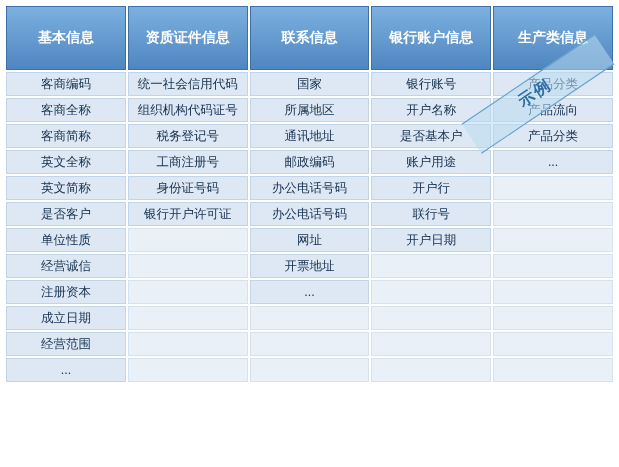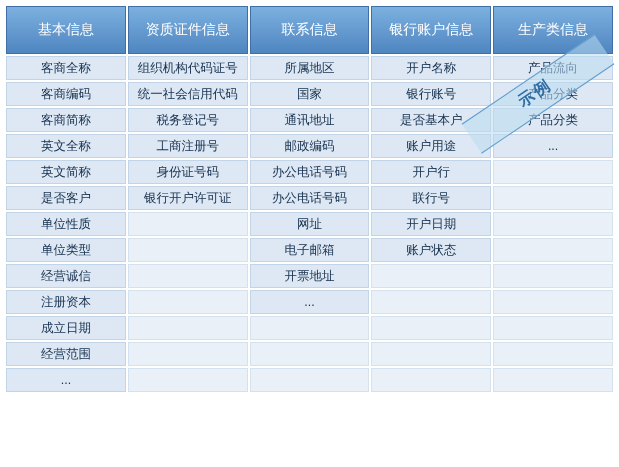--- a/index.html
+++ b/index.html
@@ -23,25 +23,25 @@
     border-spacing: 2px;
     width: 611px;
     margin: 4px;
     table-layout: fixed;
   }
   table.matrix th {
     background: #6a9fd4;
     background: linear-gradient(180deg, #7cb0e0 0%, #4f86c0 100%);
     color: #ffffff;
     font-size: 14px;
-    font-weight: normal;
+    font-weight: bold;
     text-align: center;
     height: 30px;
     border: 1px solid #3f6fa5;
-    padding: 8px 2px;
+    padding: 16px 2px;
     white-space: nowrap;
     overflow: hidden;
   }
   table.matrix td {
     background: #dde8f4;
     color: #16304e;
     font-size: 12.5px;
     text-align: center;
     height: 22px;
     border: 1px solid #c2d5e8;
@@ -99,34 +99,34 @@
       <tr>
         <th>基本信息</th>
         <th>资质证件信息</th>
         <th>联系信息</th>
         <th>银行账户信息</th>
         <th>生产类信息</th>
       </tr>
     </thead>
     <tbody>
       <tr>
+        <td>客商编码</td>
+        <td>统一社会信用代码</td>
+        <td>国家</td>
+        <td>银行账号</td>
+        <td>产品分类</td>
+      </tr>
+      <tr>
         <td>客商全称</td>
         <td>组织机构代码证号</td>
         <td>所属地区</td>
         <td>开户名称</td>
         <td>产品流向</td>
       </tr>
       <tr>
-        <td>客商编码</td>
-        <td>统一社会信用代码</td>
-        <td>国家</td>
-        <td>银行账号</td>
-        <td>产品分类</td>
-      </tr>
-      <tr>
         <td>客商简称</td>
         <td>税务登记号</td>
         <td>通讯地址</td>
         <td>是否基本户</td>
         <td>产品分类</td>
       </tr>
       <tr>
         <td>英文全称</td>
         <td>工商注册号</td>
         <td>邮政编码</td>
@@ -145,27 +145,20 @@
         <td>银行开户许可证</td>
         <td>办公电话号码</td>
         <td>联行号</td>
         <td class="empty"></td>
       </tr>
       <tr>
         <td>单位性质</td>
         <td class="empty"></td>
         <td>网址</td>
         <td>开户日期</td>
-        <td class="empty"></td>
-      </tr>
-      <tr>
-        <td>单位类型</td>
-        <td class="empty"></td>
-        <td>电子邮箱</td>
-        <td>账户状态</td>
         <td class="empty"></td>
       </tr>
       <tr>
         <td>经营诚信</td>
         <td class="empty"></td>
         <td>开票地址</td>
         <td class="empty"></td>
         <td class="empty"></td>
       </tr>
       <tr>

